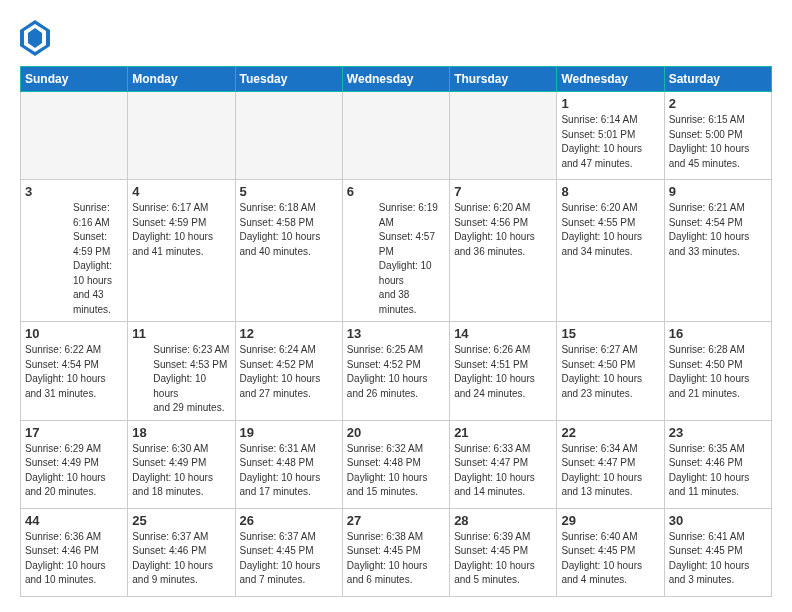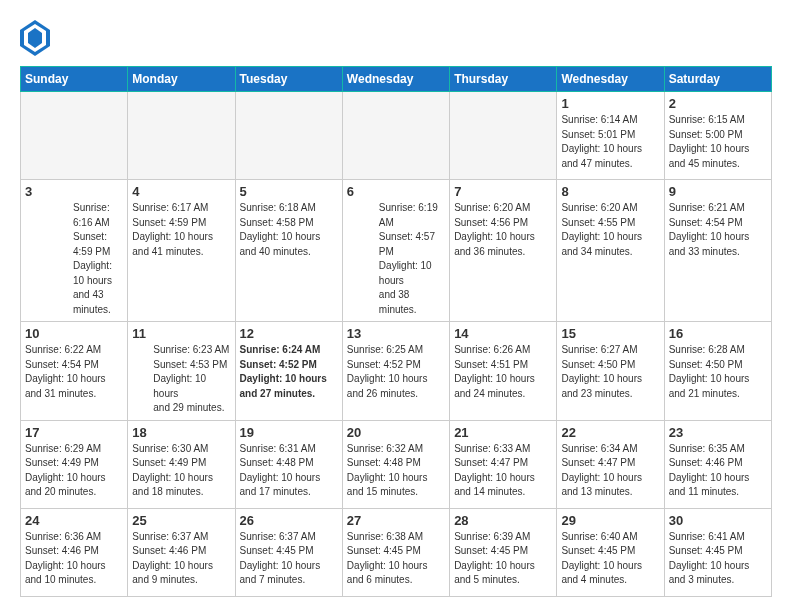--- a/index.html
+++ b/index.html
@@ -200,21 +200,21 @@
         </td>
         <td>
           <span class="day-num">11</span>
           <div class="day-info" style="white-space: pre-line; margin-left: 21px;">Sunrise: 6:23 AM
 Sunset: 4:53 PM
 Daylight: 10 hours
 and 29 minutes.</div>
         </td>
         <td>
           <span class="day-num">12</span>
-          <div class="day-info" style="white-space: pre-line; font-weight: bold;">Sunrise: 6:24 AM
+          <div class="day-info" style="white-space: pre-line;">Sunrise: 6:24 AM
 Sunset: 4:52 PM
 Daylight: 10 hours
 and 27 minutes.</div>
         </td>
         <td>
           <span class="day-num">13</span>
           <div class="day-info" style="white-space: pre-line;">Sunrise: 6:25 AM
 Sunset: 4:52 PM
 Daylight: 10 hours
 and 26 minutes.</div>
@@ -287,21 +287,21 @@
         <td>
           <span class="day-num">23</span>
           <div class="day-info" style="white-space: pre-line;">Sunrise: 6:35 AM
 Sunset: 4:46 PM
 Daylight: 10 hours
 and 11 minutes.</div>
         </td>
       </tr>
       <tr>
         <td>
-          <span class="day-num">24</span>
+          <span class="day-num">44</span>
           <div class="day-info" style="white-space: pre-line;">Sunrise: 6:36 AM
 Sunset: 4:46 PM
 Daylight: 10 hours
 and 10 minutes.</div>
         </td>
         <td>
           <span class="day-num">25</span>
           <div class="day-info" style="white-space: pre-line;">Sunrise: 6:37 AM
 Sunset: 4:46 PM
 Daylight: 10 hours

